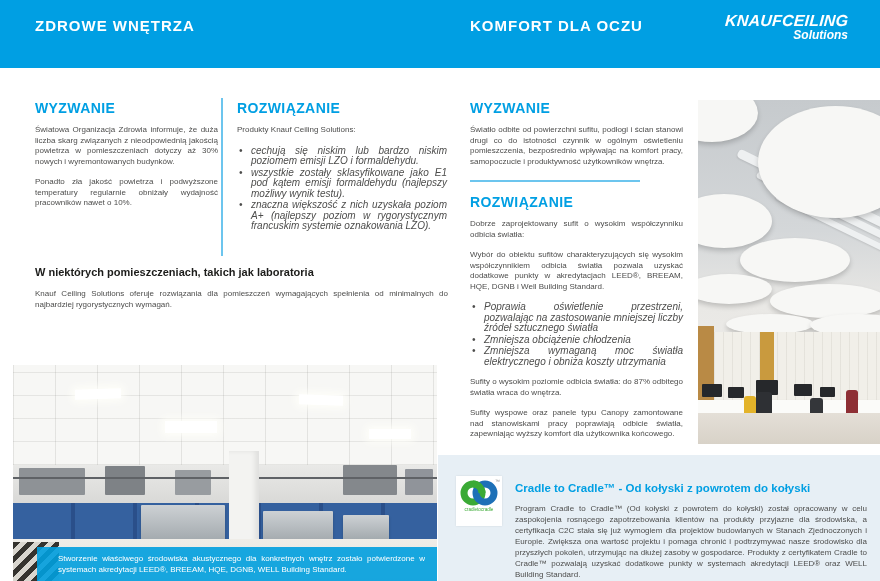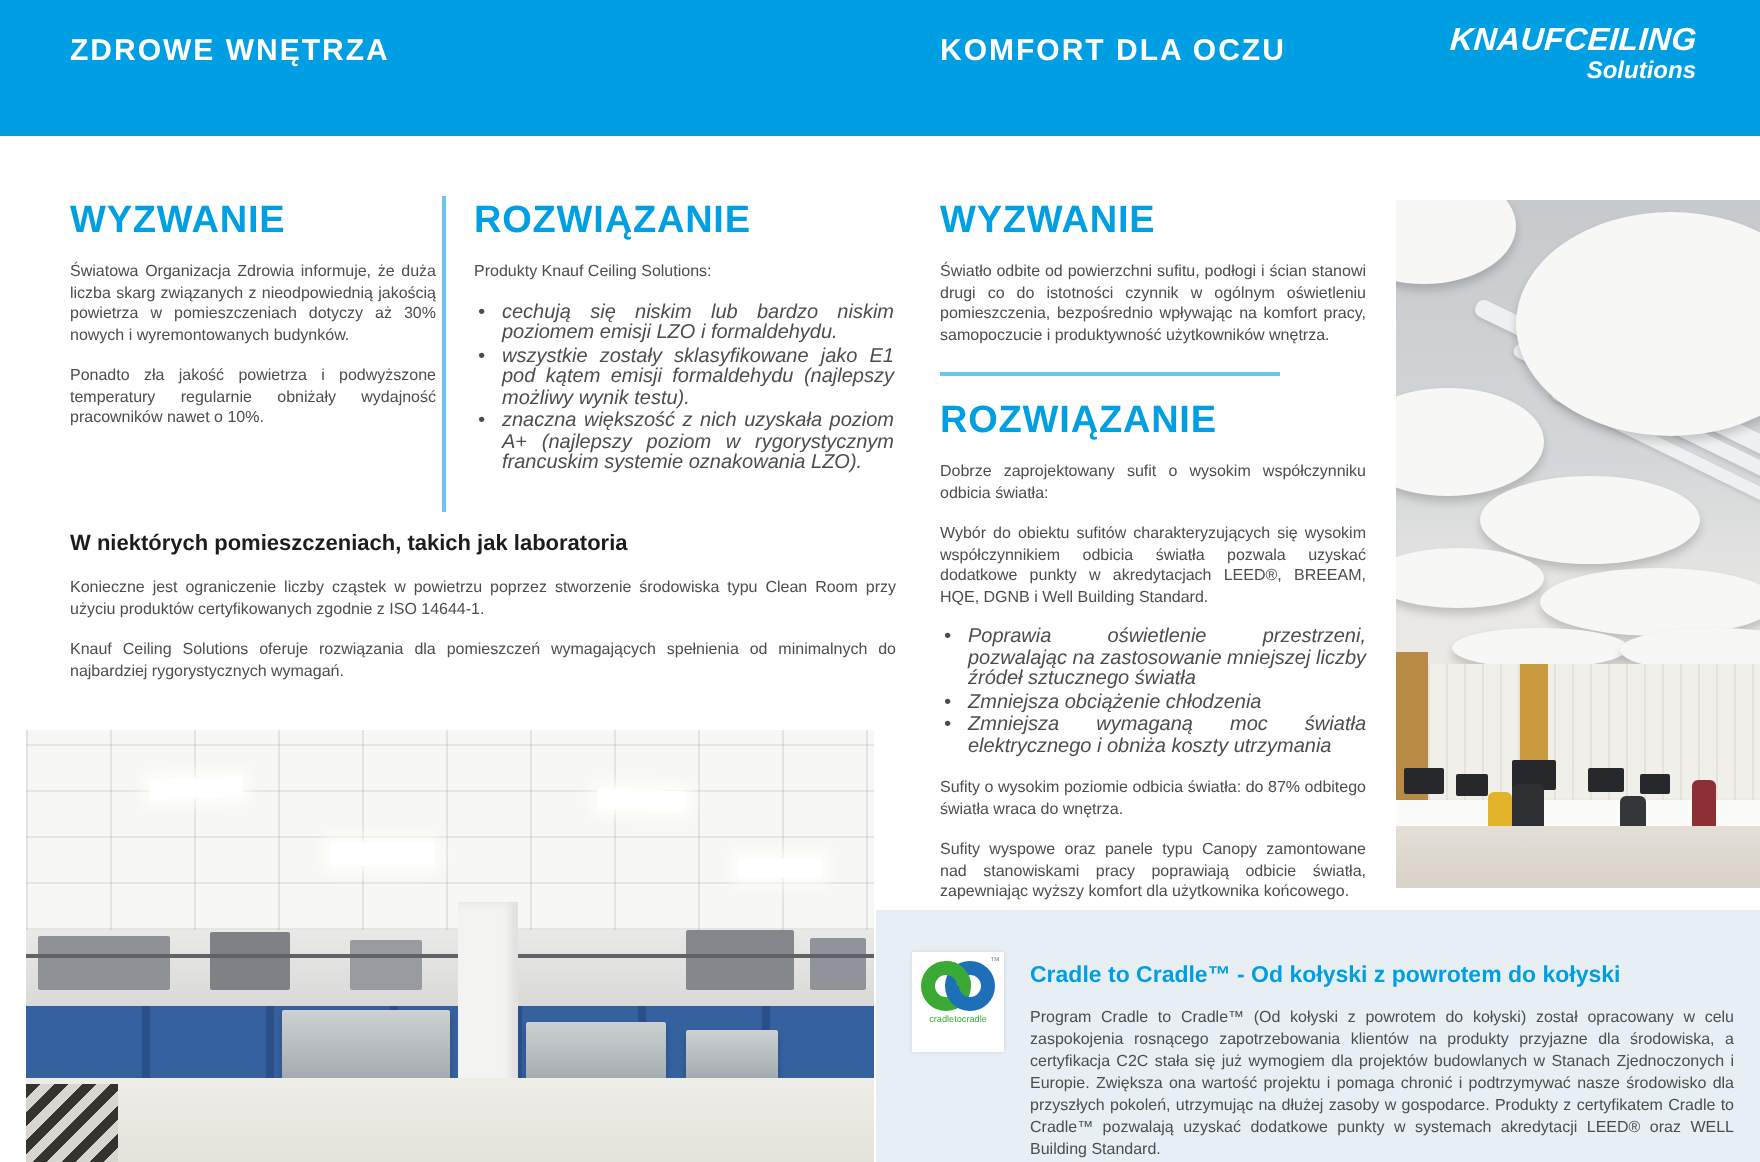--- a/index.html
+++ b/index.html
@@ -11,21 +11,21 @@
   .topbar{position:absolute;left:0;top:0;width:880px;height:68px;background:#009fe3;}
   .topbar .title{position:absolute;top:17px;color:#fff;font-size:15px;font-weight:bold;
         letter-spacing:1px;}
   .title-left{left:35px;}
   .title-right{left:470px;}
   .logo{position:absolute;right:32px;top:13px;text-align:right;color:#fff;}
   .logo .l1{font-size:16px;font-weight:bold;font-style:italic;letter-spacing:.2px;
         transform:skewX(-4deg);display:block;line-height:16px;}
   .logo .l2{font-size:12px;font-style:italic;font-weight:bold;display:block;line-height:13px;}
   
-  .h-cyan{color:#009fe3;font-weight:bold;font-size:19px;letter-spacing:.4px;margin:0 0 9px 0;}
+  .h-cyan{color:#009fe3;font-weight:bold;font-size:14px;letter-spacing:.4px;margin:0 0 9px 0;}
   p.body{font-size:8px;line-height:10.5px;text-align:justify;margin:0 0 10px 0;}
   ul.blt{list-style:none;margin:0;padding:0;font-size:10px;line-height:10.5px;font-style:italic;}
   ul.blt li{position:relative;padding-left:14px;margin:0 0 1px 0;text-align:justify;}
   ul.blt li::before{content:"\2022";position:absolute;left:2px;top:0;}
   
   .col1{position:absolute;left:35px;top:100px;width:183px;}
   .vdiv{position:absolute;left:221px;top:98px;width:2px;height:158px;background:#6cc5ee;}
   .col2{position:absolute;left:237px;top:100px;width:210px;}
   .labs{position:absolute;left:35px;top:266px;width:413px;}
   .labs h3{margin:0 0 11px 0;font-size:11px;color:#1c1c1a;}
@@ -107,21 +107,20 @@
     <p class="body">Produkty Knauf Ceiling Solutions:</p>
     <ul class="blt">
       <li>cechują się niskim lub bardzo niskim poziomem emisji LZO i formaldehydu.</li>
       <li>wszystkie zostały sklasyfikowane jako E1 pod kątem emisji formaldehydu (najlepszy możliwy wynik testu).</li>
       <li>znaczna większość z nich uzyskała poziom A+ (najlepszy poziom w rygorystycznym francuskim systemie oznakowania LZO).</li>
     </ul>
   </div>
 
   <div class="labs">
     <h3>W niektórych pomieszczeniach, takich jak laboratoria</h3>
-    <p class="body">Konieczne jest ograniczenie liczby cząstek w powietrzu poprzez stworzenie środowiska typu Clean Room przy użyciu produktów certyfikowanych zgodnie z ISO 14644-1.</p>
     <p class="body">Knauf Ceiling Solutions oferuje rozwiązania dla pomieszczeń wymagających spełnienia od minimalnych do najbardziej rygorystycznych wymagań.</p>
   </div>
 
   <div class="col3">
     <h2 class="h-cyan">WYZWANIE</h2>
     <p class="body">Światło odbite od powierzchni sufitu, podłogi i ścian stanowi drugi co do istotności czynnik w ogólnym oświetleniu pomieszczenia, bezpośrednio wpływając na komfort pracy, samopoczucie i produktywność użytkowników wnętrza.</p>
     <div class="hdiv"></div>
     <h2 class="h-cyan">ROZWIĄZANIE</h2>
     <p class="body">Dobrze zaprojektowany sufit o wysokim współczynniku odbicia światła:</p>
     <p class="body">Wybór do obiektu sufitów charakteryzujących się wysokim współczynnikiem odbicia światła pozwala uzyskać dodatkowe punkty w akredytacjach LEED®, BREEAM, HQE, DGNB i Well Building Standard.</p>
@@ -147,20 +146,21 @@
     <div class="pl-eq" style="left:330px;top:100px;width:54px;height:30px;background:#84888c;"></div>
     <div class="pl-eq" style="left:392px;top:104px;width:28px;height:26px;background:#90949a;"></div>
     <div class="pl-strip"></div>
     <div class="pl-blue"></div>
     <div class="pl-col"></div>
     <div class="pl-isl" style="left:128px;top:140px;width:84px;height:52px;"></div>
     <div class="pl-isl" style="left:250px;top:146px;width:70px;height:44px;"></div>
     <div class="pl-isl" style="left:330px;top:150px;width:46px;height:36px;"></div>
     <div class="pl-floor"></div>
     <div class="pl-hazard"></div>
+    <div class="pl-caption">Stworzenie właściwego środowiska akustycznego dla konkretnych wnętrz zostało potwierdzone w systemach akredytacji LEED®, BREEAM, HQE, DGNB, WELL Building Standard.</div>
   </div>
 
   <div class="photo-right">
     <div class="pr-duct" style="left:30px;top:92px;width:200px;height:9px;transform:rotate(26deg);"></div>
     <div class="pr-duct" style="left:50px;top:110px;width:180px;height:7px;transform:rotate(26deg);"></div>
     <div class="pr-duct" style="left:70px;top:128px;width:160px;height:6px;transform:rotate(26deg);"></div>
     <div class="pr-disc" style="left:-32px;top:-16px;width:92px;height:58px;"></div>
     <div class="pr-disc" style="left:60px;top:6px;width:155px;height:112px;"></div>
     <div class="pr-disc" style="left:-22px;top:94px;width:96px;height:54px;"></div>
     <div class="pr-disc" style="left:42px;top:138px;width:110px;height:44px;"></div>

